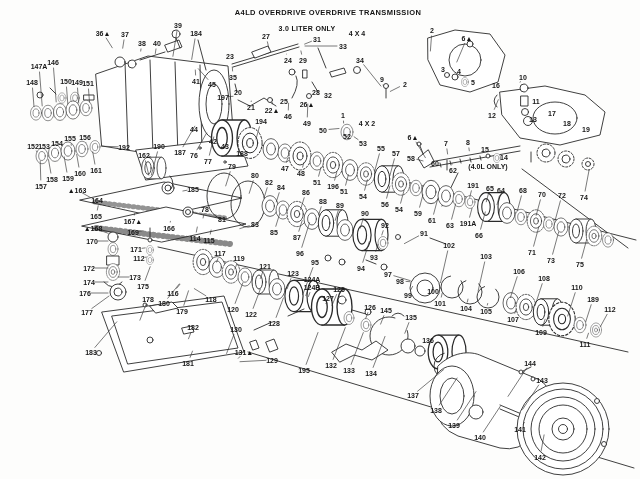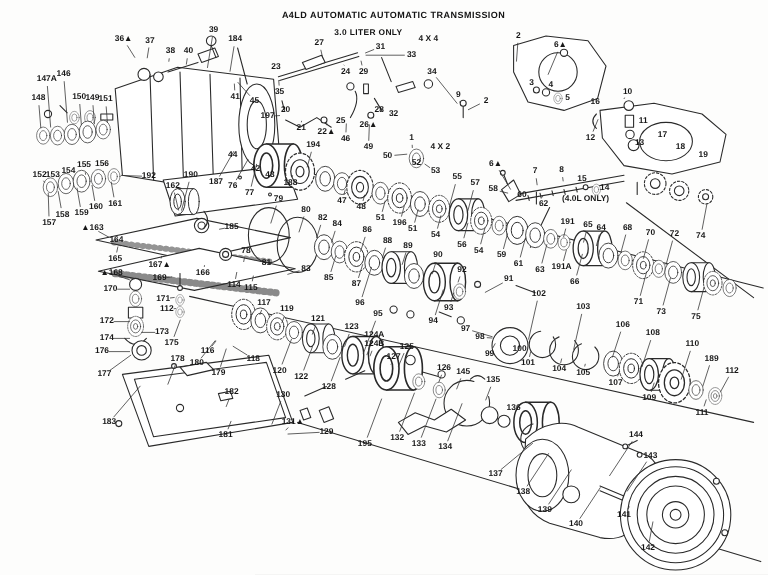--- a/index.html
+++ b/index.html
@@ -462,21 +462,21 @@
           <line x1="469.6" y1="217.2" x2="472.0" y2="208.3"></line>
           <line x1="118.0" y1="146.8" x2="101.0" y2="146.2"></line>
           <line x1="259.4" y1="126.8" x2="256.0" y2="139.2"></line>
           <line x1="306.1" y1="364.4" x2="318.0" y2="332.5"></line>
           <line x1="334.6" y1="180.2" x2="336.9" y2="171.6"></line>
           <line x1="229.0" y1="96.6" x2="233.0" y2="96.3"></line>
         </g>
     </g>
   </svg>
 
-  <div class="title" style="left:328px;top:13px">A4LD AUTOMATIC AUTOMATIC TRANSMISSION</div>
+  <div class="title" style="left:328px;top:13px">A4LD OVERDRIVE OVERDRIVE TRANSMISSION</div>
   <div class="subtitle" style="left:307px;top:28px">3.0 LITER ONLY</div>
 
   <div id="labels">
       <div class="plabel" style="left: 343px; top: 115px;">1</div>
       <div class="plabel" style="left: 432px; top: 30px;">2</div>
       <div class="plabel" style="left: 405px; top: 84px;">2</div>
       <div class="plabel" style="left: 443px; top: 69px;">3</div>
       <div class="plabel" style="left: 459px; top: 71px;">4</div>
       <div class="plabel" style="left: 473px; top: 82px;">5</div>
       <div class="plabel" style="left: 467px; top: 38px;">6▲</div>

